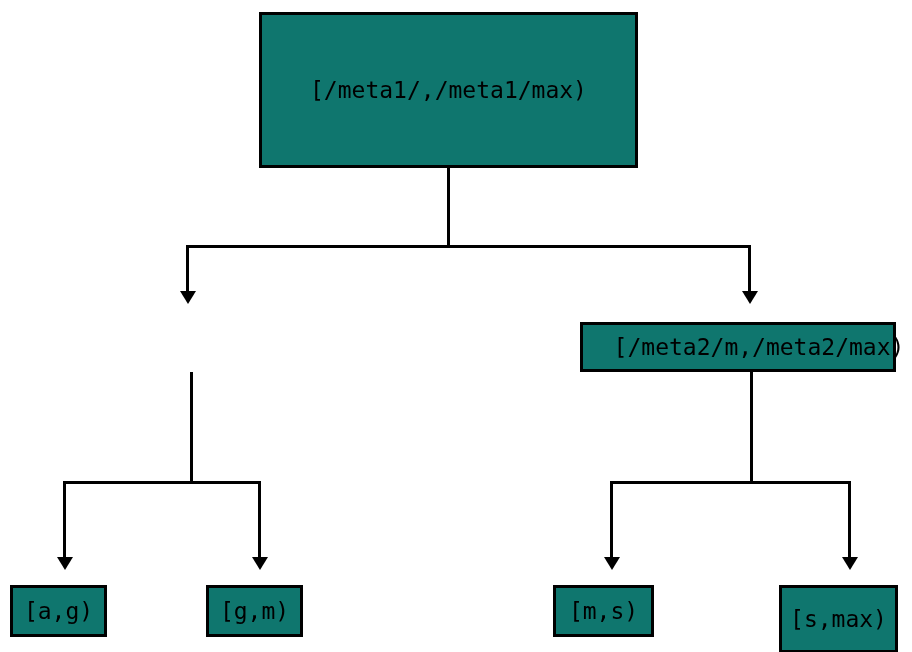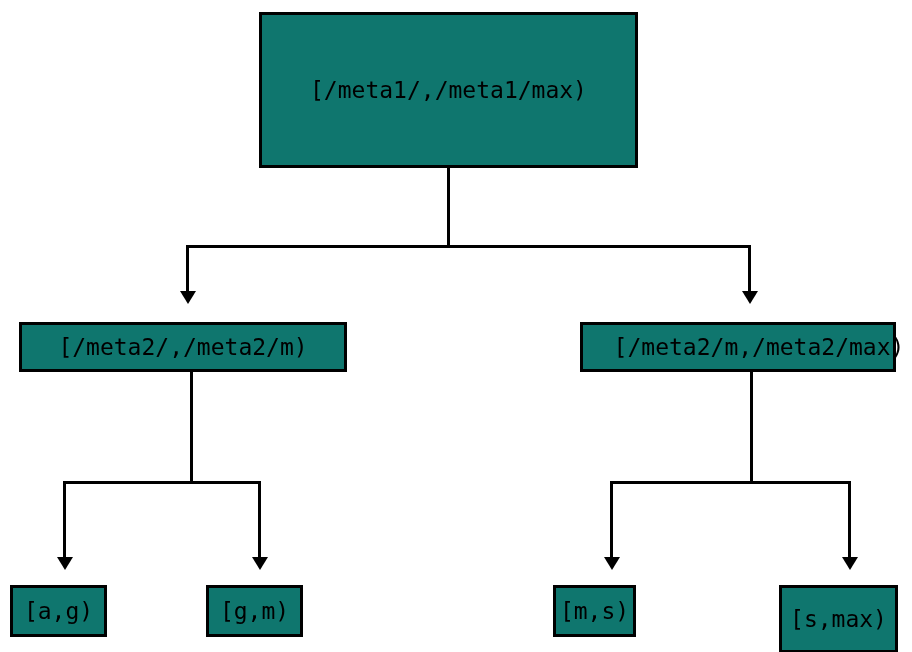--- a/index.html
+++ b/index.html
@@ -59,23 +59,20 @@
   <div class="edge-v" style="left:447px; top:168px; height:79px;"></div>
 
   <div class="edge-h" style="left:186px; top:245px; width:565px;"></div>
 
   <div class="edge-v" style="left:186px; top:245px; height:47px;"></div>
   <div class="arrow" style="left:180px; top:291px;"></div>
 
   <div class="edge-v" style="left:748px; top:245px; height:47px;"></div>
   <div class="arrow" style="left:742px; top:291px;"></div>
 
-  <div class="node node-mid" style="left:19px; top:322px; width:328px; height:50px;">
-    <span>[/meta2/,/meta2/m)</span>
-  </div>
 
   <div class="node node-mid" style="left:580px; top:322px; width:316px; height:50px;padding-left:42px;">
     <span>[/meta2/m,/meta2/max)</span>
   </div>
 
   <div class="edge-v" style="left:190px; top:372px; height:112px;"></div>
   <div class="edge-h" style="left:63px; top:481px; width:198px;"></div>
   <div class="edge-v" style="left:63px; top:481px; height:77px;"></div>
   <div class="arrow" style="left:57px; top:557px;"></div>
   <div class="edge-v" style="left:258px; top:481px; height:77px;"></div>
@@ -89,21 +86,21 @@
   <div class="arrow" style="left:842px; top:557px;"></div>
 
   <div class="node node-leaf" style="left:206px; top:585px; width:97px; height:52px;">
     <span>[g,m)</span>
   </div>
 
   <div class="node node-leaf" style="left:10px; top:585px; width:97px; height:52px;">
     <span>[a,g)</span>
   </div>
 
-  <div class="node node-leaf" style="left:553px; top:585px; width:83px; height:52px;">
+  <div class="node node-leaf" style="left:553px; top:585px; width:101px; height:52px;">
     <span>[m,s)</span>
   </div>
 
   <div class="node node-leaf" style="left:779px; top:585px; width:119px; height:68px;">
     <span>[s,max)</span>
   </div>
 
 </div>
 
 </body></html>

